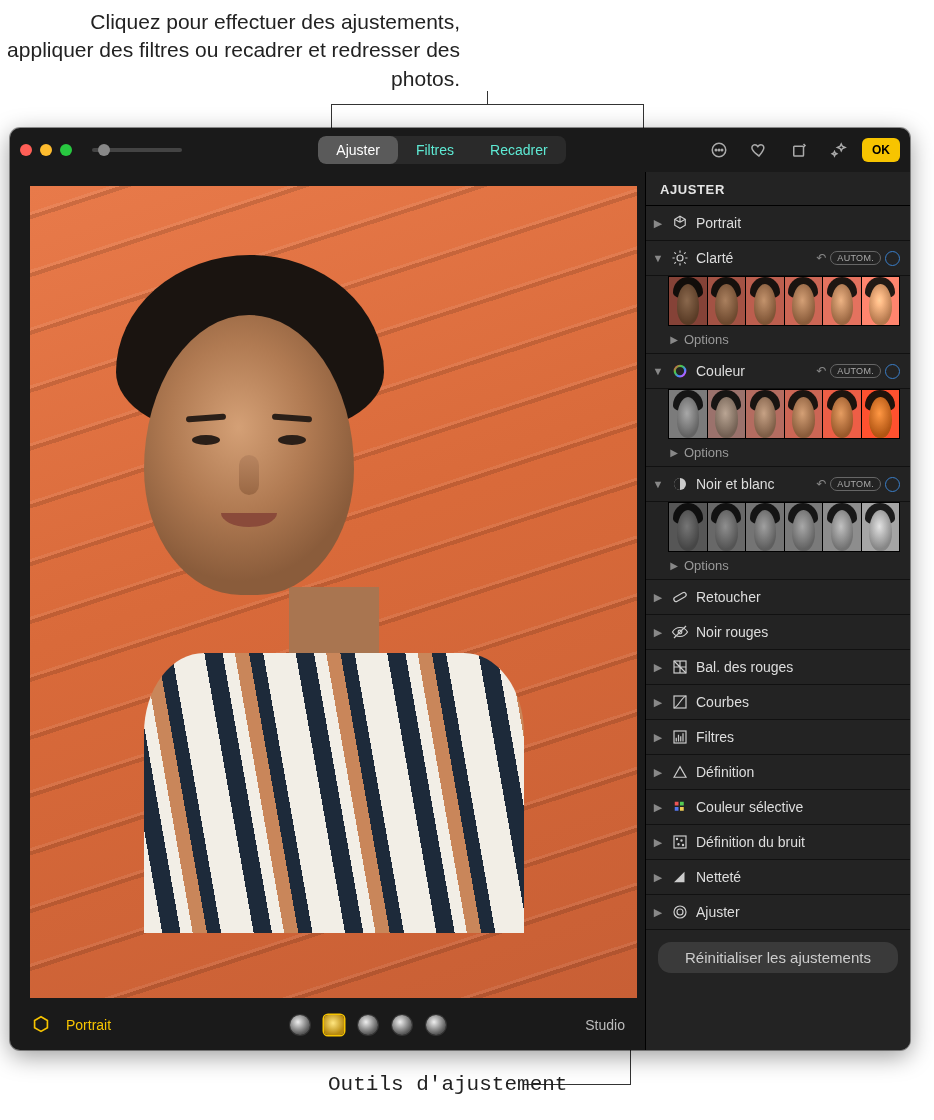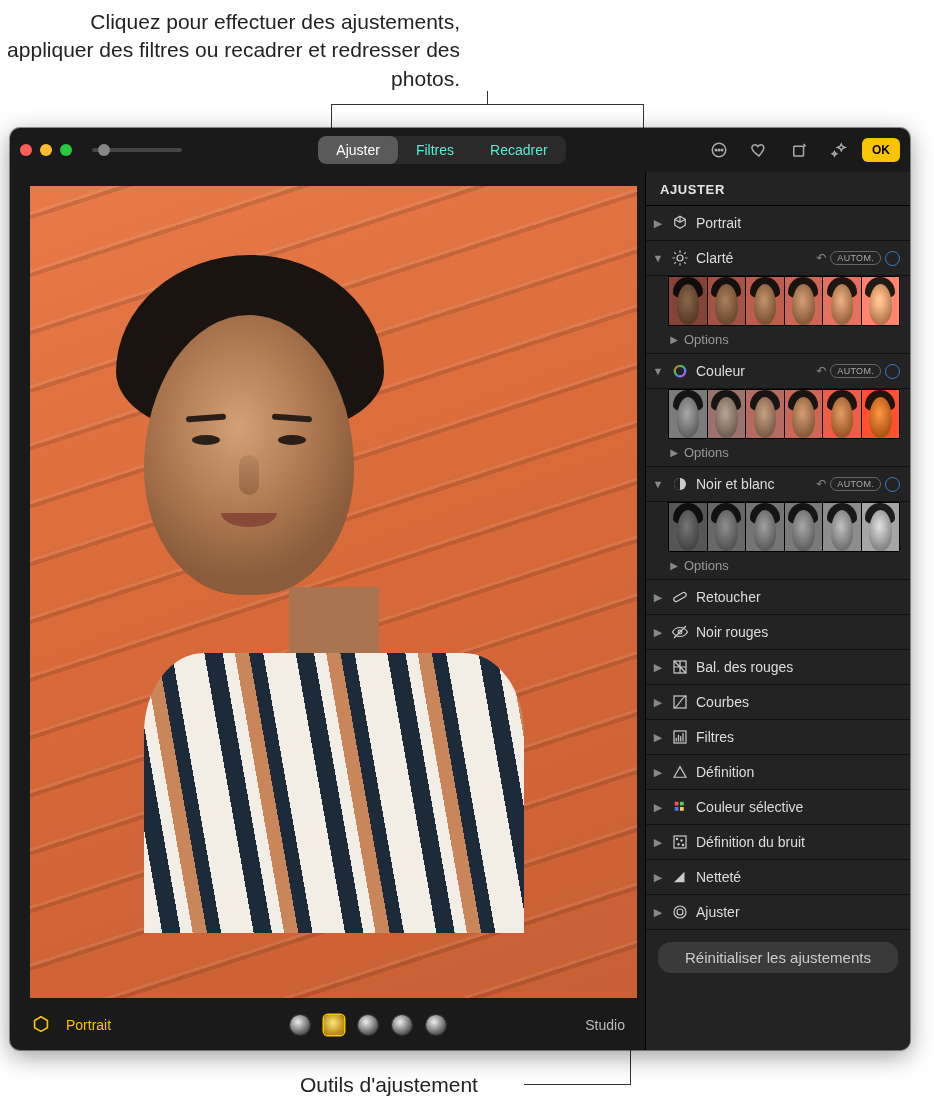--- a/index.html
+++ b/index.html
@@ -35,23 +35,24 @@
     position: absolute;
     top: 91px;
     left: 487px;
     width: 0;
     height: 14px;
     border-left: 1.5px solid #333;
   }
   .callout-bottom {
     position: absolute;
     top: 1073px;
-    left: 300px;
+    left: 328px;
     font-size: 21px;
     color: #222;
+    font-family: Liberation Mono, monospace;
   }
   .callout-line-bottom {
     position: absolute;
     top: 654px;
     left: 630px;
     height: 430px;
     border-left: 1.5px solid #333;
   }
   .callout-line-bottom-h {
     position: absolute;

